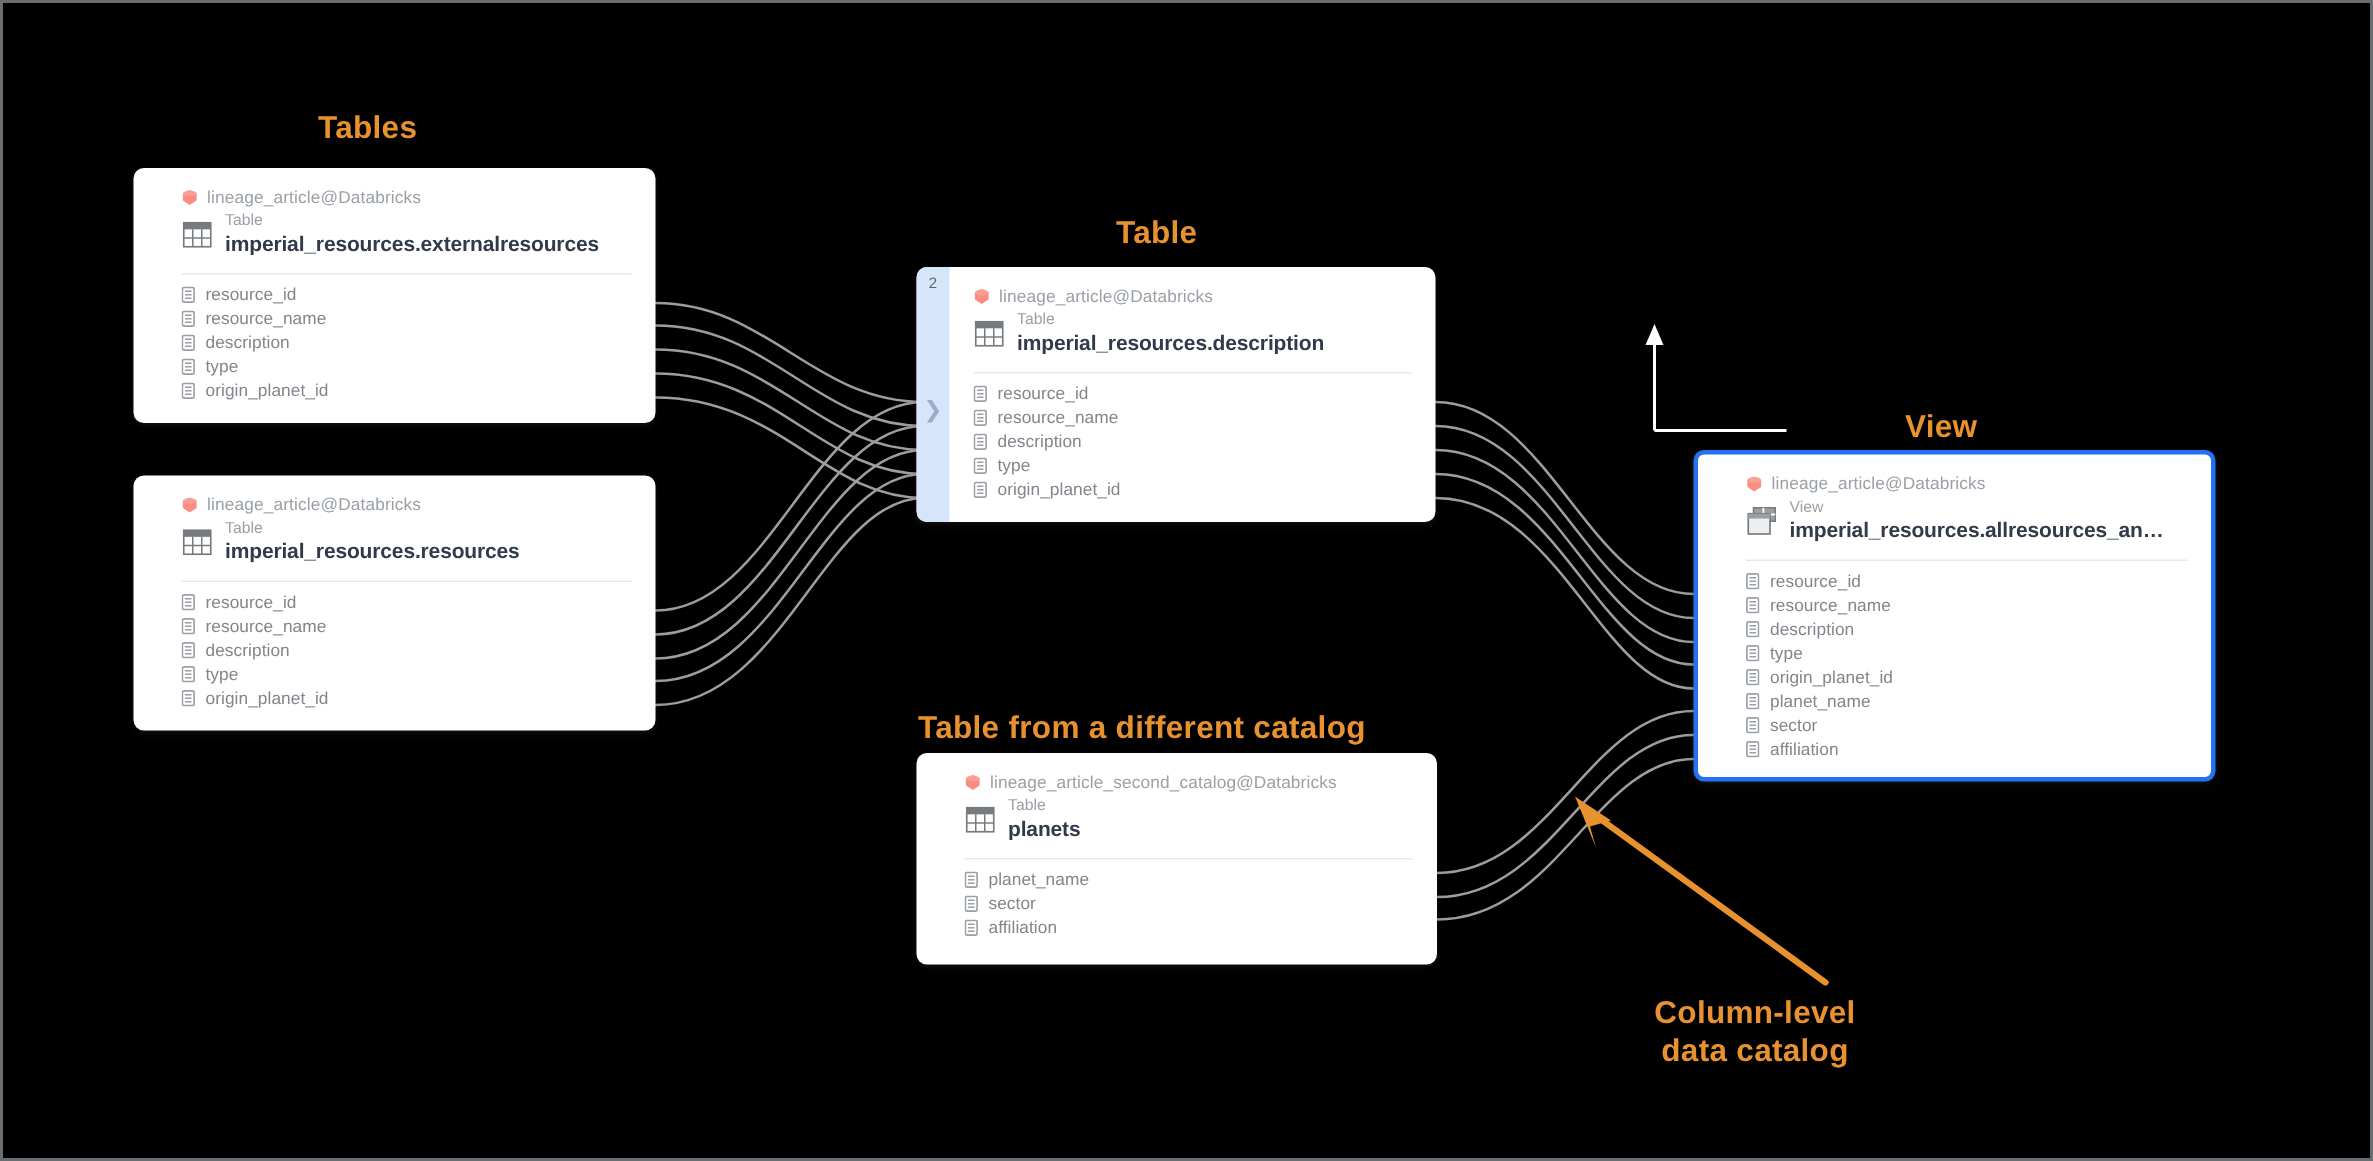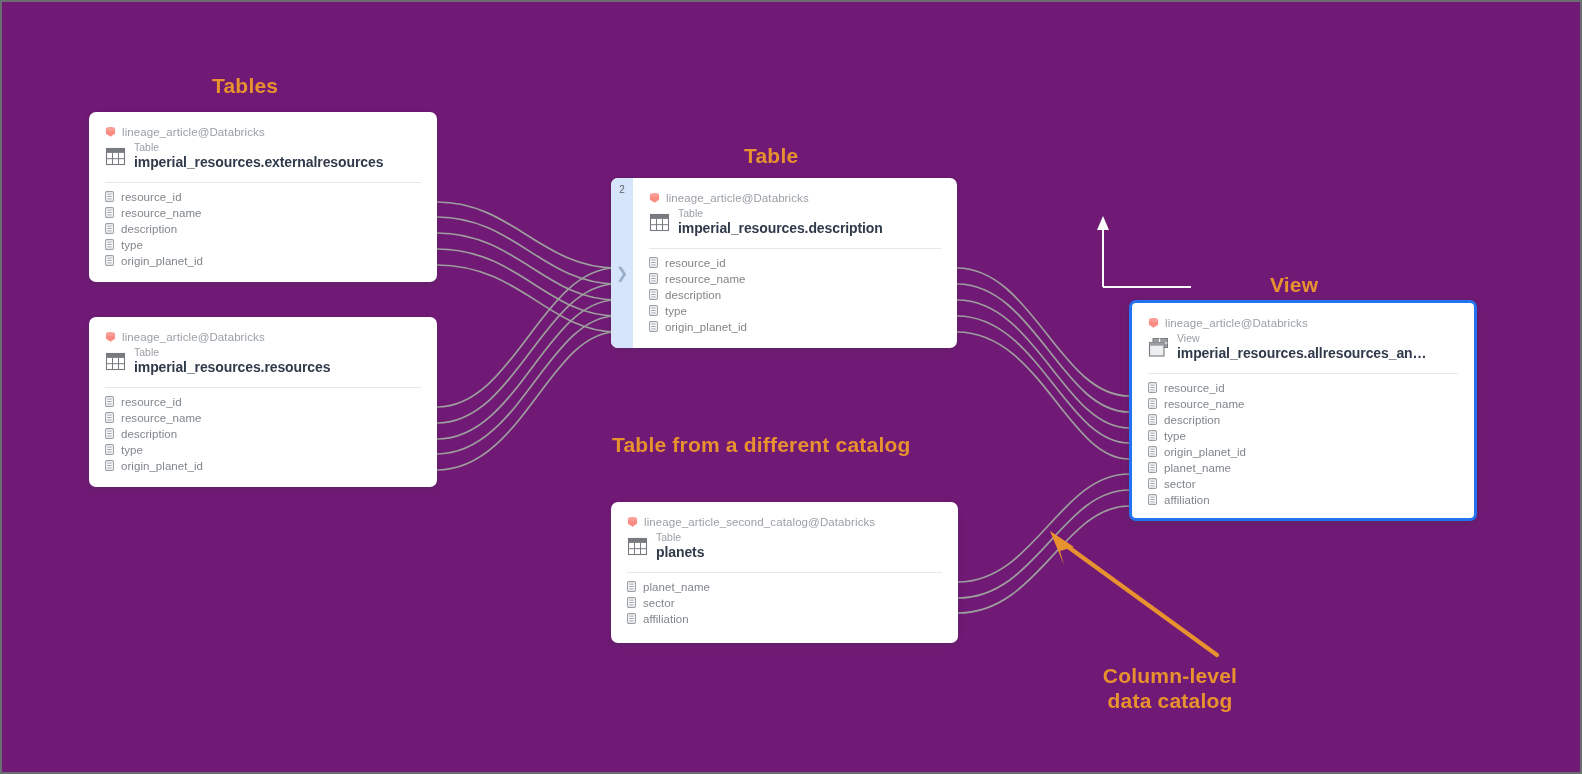--- a/index.html
+++ b/index.html
@@ -9,21 +9,21 @@
     height: 774px;
     background: #ebecee;
     font-family: "Liberation Sans", sans-serif;
     overflow: hidden;
   }
 
   #canvas {
     position: relative;
     width: 1582px;
     height: 774px;
-    background: #701a75;
+    background: #000000;
     border: 2px solid #6b6e70;
     overflow: hidden;
   }
 
   
   #edges {
     position: absolute;
     left: 0; top: 0;
     width: 1582px;
     height: 774px;
@@ -48,21 +48,21 @@
     background: #ffffff;
     border-radius: 7px;
     box-shadow: 0 1px 3px rgba(60,64,67,.22), 0 3px 8px rgba(60,64,67,.10);
     overflow: hidden;
   }
   .node.selected {
     border: 3px solid #2272f2;
     box-shadow: 0 1px 3px rgba(60,64,67,.22), 0 3px 10px rgba(60,64,67,.16);
   }
 
-  .node-inner { position: relative; padding: 14px 16px 12px 16px; }
+  .node-inner { position: relative; padding: 14px 16px 12px 32px; }
   .node.has-gutter .node-inner { padding-left: 38px; }
 
   
   .gutter {
     position: absolute;
     left: 0; top: 0; bottom: 0;
     width: 22px;
     background: #d7e5fb;
   }
   .gutter-count {
@@ -181,21 +181,21 @@
     </g>
     <path d="M16,9 L22,23 L10,23 Z" fill="#fdfdfd"></path>
   </svg>
 
   <div class="anno-label" style="left:210px; top:72px;">Tables</div>
 
   <div class="anno-label" style="left:742px; top:142px;">Table</div>
 
   <div class="anno-label" style="left:1268px; top:271px;">View</div>
 
-  <div class="anno-label" style="left:610px; top:431px;">Table from a different catalog</div>
+  <div class="anno-label" style="left:610px; top:472px;">Table from a different catalog</div>
 
   <div class="anno-label multiline" style="left:1090px; top:662px; width:156px;"><span>Column-level</span><br><span>data catalog</span></div>
 
   <svg style="position:absolute; left:1040px; top:525px;" width="185" height="135" aria-hidden="true">
     <line x1="175" y1="128" x2="18" y2="14" stroke="#e8912f" stroke-width="4.2" stroke-linecap="round"></line>
     <path d="M8,4 L32,20 L18,24 L22,38 Z" fill="#e8912f"></path>
   </svg>
 
   <div class="node" style="left:87px; top:110px; width:348px; height:170px;">
     <div class="node-inner">

